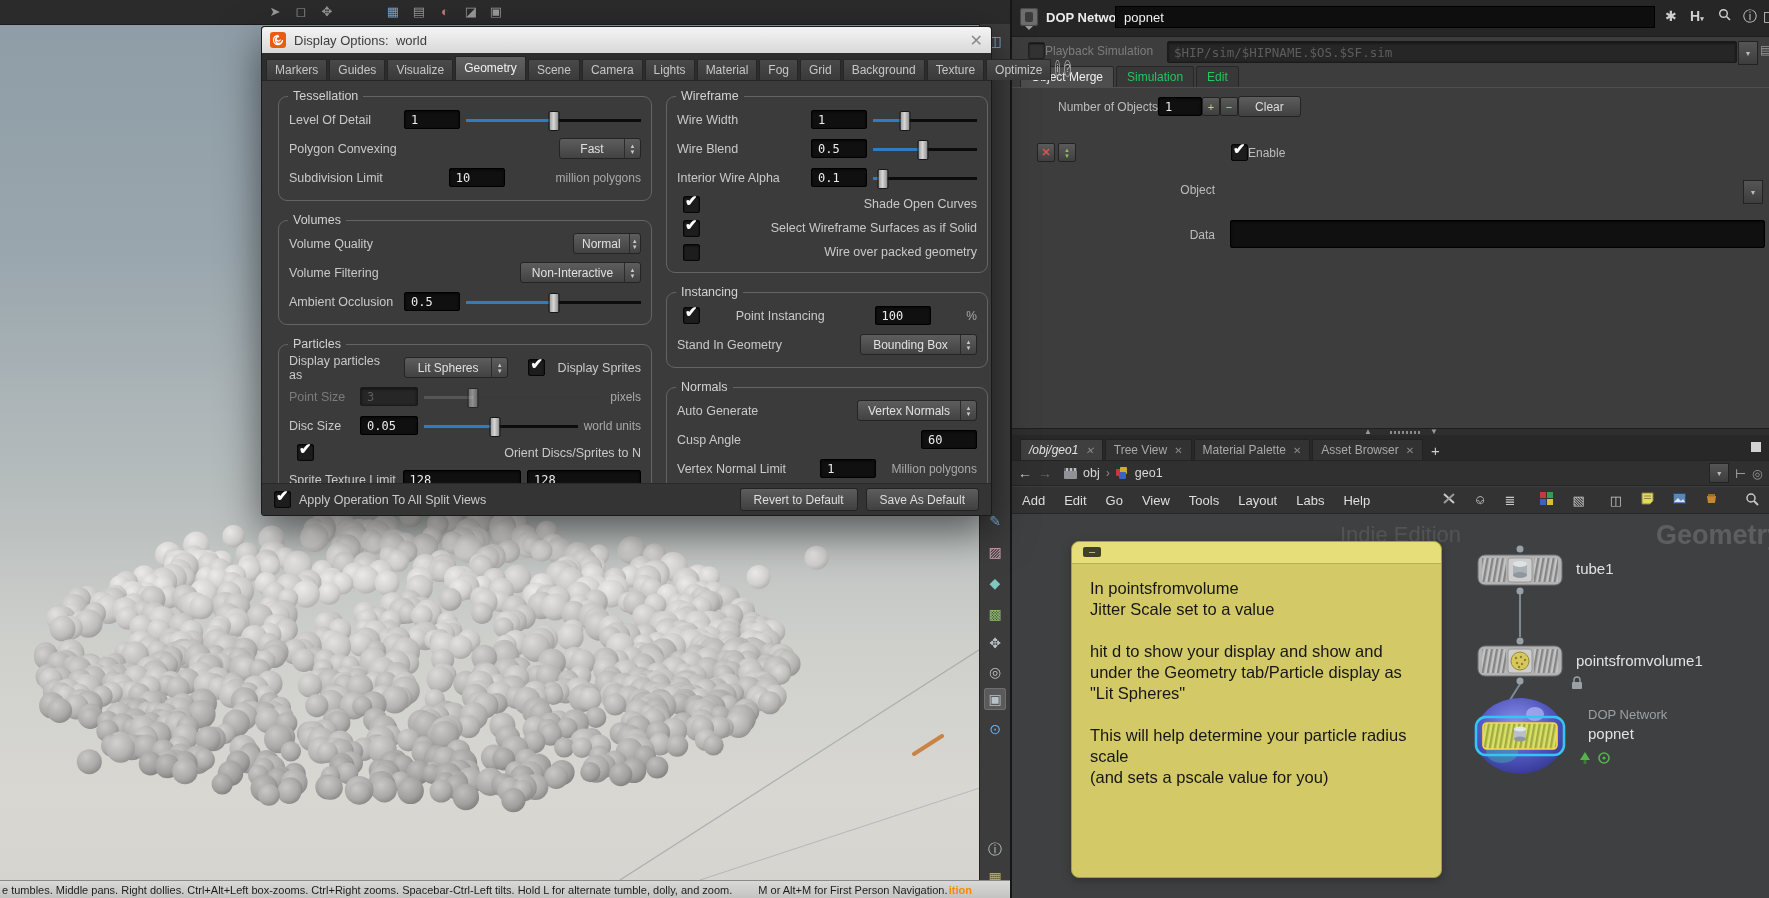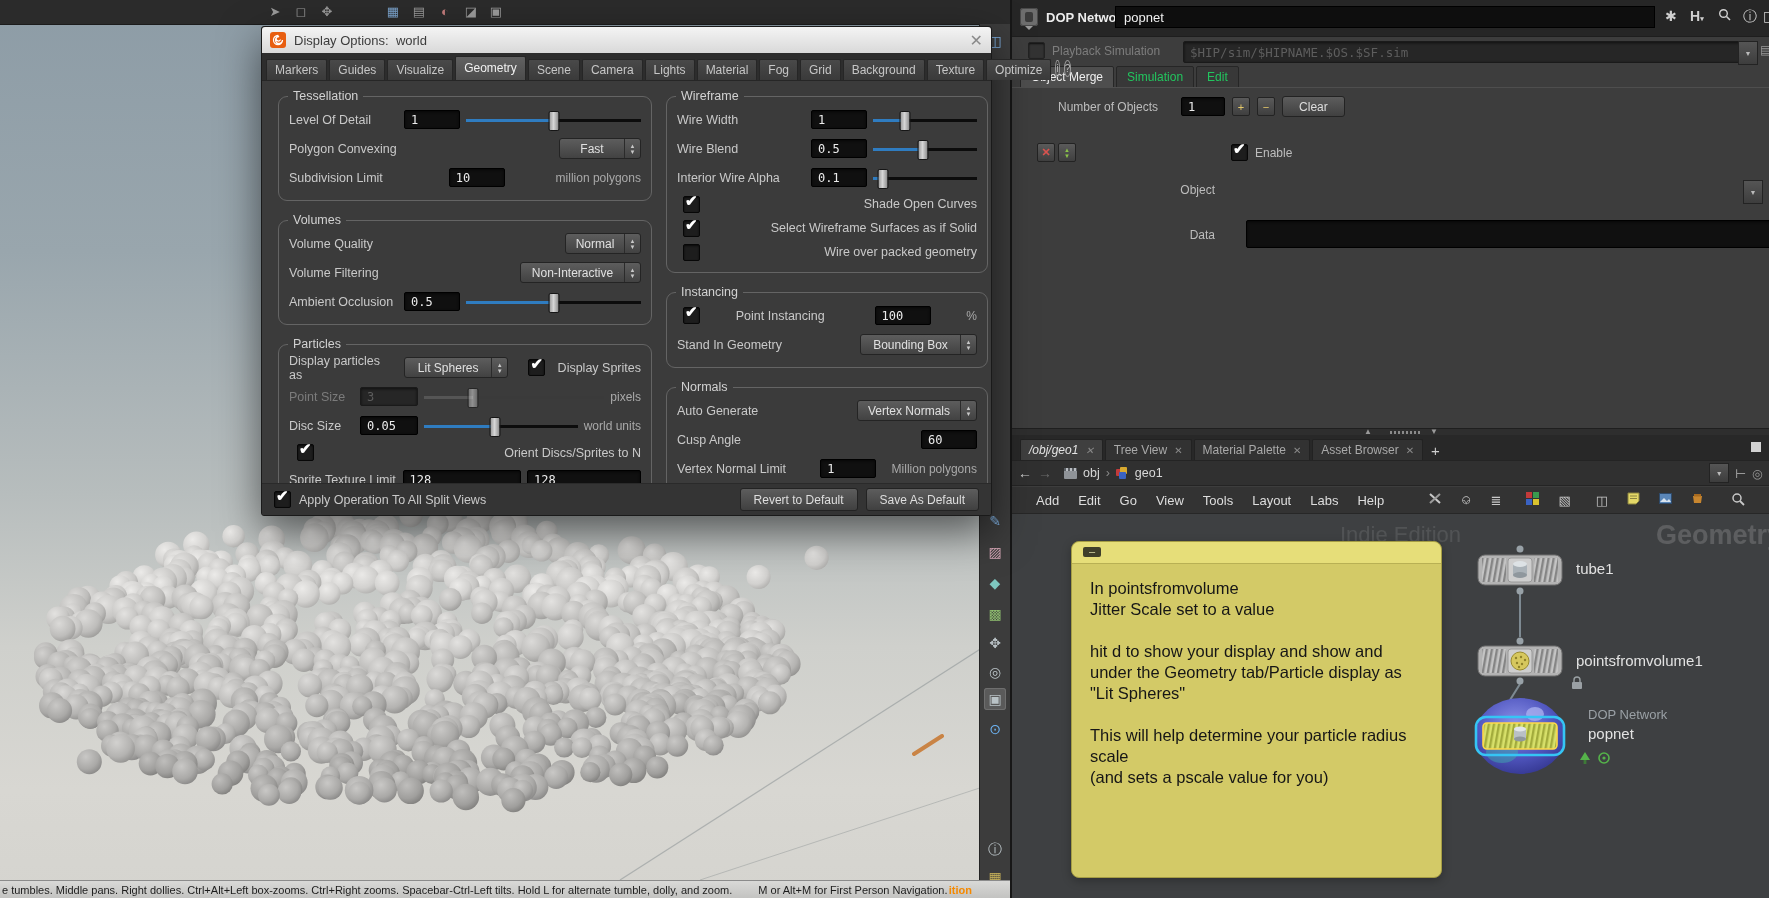--- a/index.html
+++ b/index.html
@@ -72,30 +72,30 @@
   #divider{position:absolute;left:1010px;top:0;width:2px;height:898px;background:#171717;}
   .dop-header{position:absolute;left:0;top:0;width:757px;height:36px;background:#262626;border-bottom:1px solid #1e1e1e;}
   .dop-node-icon{position:absolute;left:8px;top:8px;width:18px;height:18px;background:#6e6e6e;border-radius:3px;
     box-shadow:inset 0 0 0 1px #4a4a4a;}
   .dop-node-icon::after{content:"";position:absolute;left:5px;top:4px;width:8px;height:10px;background:#3c3c3c;border-radius:2px;}
   .dop-node-icon .caret{position:absolute;left:5px;top:18px;border-left:4px solid transparent;border-right:4px solid transparent;border-top:4px solid #9a9a9a;}
   .dop-title{position:absolute;left:34px;top:10px;font-size:13px;font-weight:bold;color:#ececec;}
   .name-fld{position:absolute;left:103px;top:6px;width:540px;height:22px;background:#0e0e0e;border:1px solid #000;
     color:#f0f0f0;font-size:13px;display:flex;align-items:center;padding:0 8px;box-sizing:border-box;}
   .hdr-icon{position:absolute;top:8px;color:#cfcfcf;font-size:14px;}
-  .row-abs{position:absolute;display:flex;align-items:center;gap:7px;}
+  .row-abs{position:absolute;display:flex;align-items:center;}
   .rtabs{position:absolute;left:8px;top:66px;display:flex;gap:2px;}
   .rtab{height:20px;line-height:20px;padding:0 10px;font-size:12px;color:#22c55e;background:#383838;
     border:1px solid #262626;border-radius:2px 2px 0 0;}
   .rtab.active{background:#4e4e4e;color:#efefef;}
   .rtab-line{position:absolute;left:0;top:87px;width:757px;height:1px;background:#4e4e4e;}
   .minibtn{width:16px;height:17px;background:linear-gradient(180deg,#5a5a5a,#3f3f3f);border:1px solid #232323;
     border-radius:2px;color:#ddd;font-size:11px;display:flex;align-items:center;justify-content:center;}
   .rlab{font-size:12px;color:#bdbdbd;}
-  .mono{font-family:"DejaVu Sans Mono",monospace;margin-left:16px;}
+  .mono{font-family:"DejaVu Sans Mono",monospace;}
   .ddbox{width:18px;height:22px;background:linear-gradient(180deg,#555,#3d3d3d);border:1px solid #232323;
     display:flex;align-items:center;justify-content:center;color:#bbb;font-size:7px;}
   
   .splitter{position:absolute;left:0;top:428px;width:757px;height:7px;background:#2e2e2e;border-top:1px solid #1f1f1f;border-bottom:1px solid #1f1f1f;}
   .grip{position:absolute;left:378px;top:2px;width:30px;height:3px;
     background:repeating-linear-gradient(90deg,#8a8a8a 0 2px,transparent 2px 4px);}
   .split-arrow{position:absolute;top:-2px;font-size:8px;color:#9a9a9a;}
   .net-tabbar{position:absolute;left:0;top:435px;width:757px;height:25px;background:#282828;display:flex;align-items:flex-end;padding-left:8px;box-sizing:border-box;}
   .ntab{height:20px;display:flex;align-items:center;gap:7px;padding:0 8px;font-size:12px;color:#a9a9a9;background:#323232;
     border:1px solid #222;border-bottom:none;border-radius:2px 2px 0 0;margin-right:2px;}
@@ -107,21 +107,21 @@
     border-bottom:1px solid #242424;display:flex;align-items:center;padding:0 6px;box-sizing:border-box;gap:6px;font-size:12.5px;color:#d8d8d8;}
   .navarrow{font-size:14px;font-weight:bold;color:#cfcfcf;}
   .navarrow.dim{color:#6a6a6a;}
   .clapper{width:13px;height:11px;background:#8f9398;border-radius:1px;position:relative;}
   .clapper::before{content:"";position:absolute;left:0;top:0;width:13px;height:3px;
     background:repeating-linear-gradient(90deg,#5a5e63 0 2px,#b9bdc2 2px 4px);}
   .chev{color:#8a8a8a;}
   .geoicon{width:13px;height:12px;position:relative;}
   .geoicon i{position:absolute;width:7px;height:7px;border-radius:1px;}
   .menubar{position:absolute;left:0;top:487px;width:757px;height:27px;background:#333;border-bottom:1px solid #272727;
-    display:flex;align-items:center;padding:0 24px;box-sizing:border-box;gap:19px;font-size:13px;color:#dedede;}
+    display:flex;align-items:center;padding:0 10px;box-sizing:border-box;gap:19px;font-size:13px;color:#dedede;}
   .micon{color:#c9c9c9;font-size:13px;}
   .net-canvas{position:absolute;left:0;top:514px;width:757px;height:384px;background:#3e4042;overflow:hidden;}
   .wm-center{position:absolute;left:328px;top:8px;font-size:22px;color:rgba(255,255,255,0.10);}
   .wm-right{position:absolute;left:644px;top:6px;font-size:27px;font-weight:bold;color:rgba(255,255,255,0.16);white-space:nowrap;}
   .sticky{position:absolute;left:59px;top:27px;width:369px;height:335px;background:#d3ca67;border:1px solid #a59d44;
     border-radius:8px;box-shadow:0 3px 10px rgba(0,0,0,.25);}
   .sticky-head{height:21px;background:#e6de79;border-radius:8px 8px 0 0;border-bottom:1px solid #b8b054;position:relative;}
   .sticky-min{position:absolute;left:11px;top:5px;width:18px;height:10px;background:#3f3f2a;border-radius:2px;color:#d9d9a8;
     font-size:11px;line-height:8px;text-align:center;}
   .sticky-body{padding:14px 18px 0 18px;font-size:16.5px;line-height:21px;color:#161616;}
@@ -1227,21 +1227,21 @@
             <span class="lab" style="width:109px">Subdivision Limit</span>
             <span class="fld" style="width:56px">10</span>
             <span class="suffix">million polygons</span>
           </div>
         </div>
 
         <div class="group">
           <div class="gtitle">Volumes</div>
           <div class="row">
             <span class="lab" style="width:109px">Volume Quality</span>
-            <span class="dd" style="width:76px">
+            <span class="dd" style="width:68px">
                 <span class="dlab">Normal</span>
                 <span class="spin">
                   <span>▲</span>
                   <span>▼</span>
                 </span>
               </span>
           </div>
           <div class="row">
             <span class="lab" style="width:109px">Volume Filtering</span>
             <span class="dd" style="width:121px">

